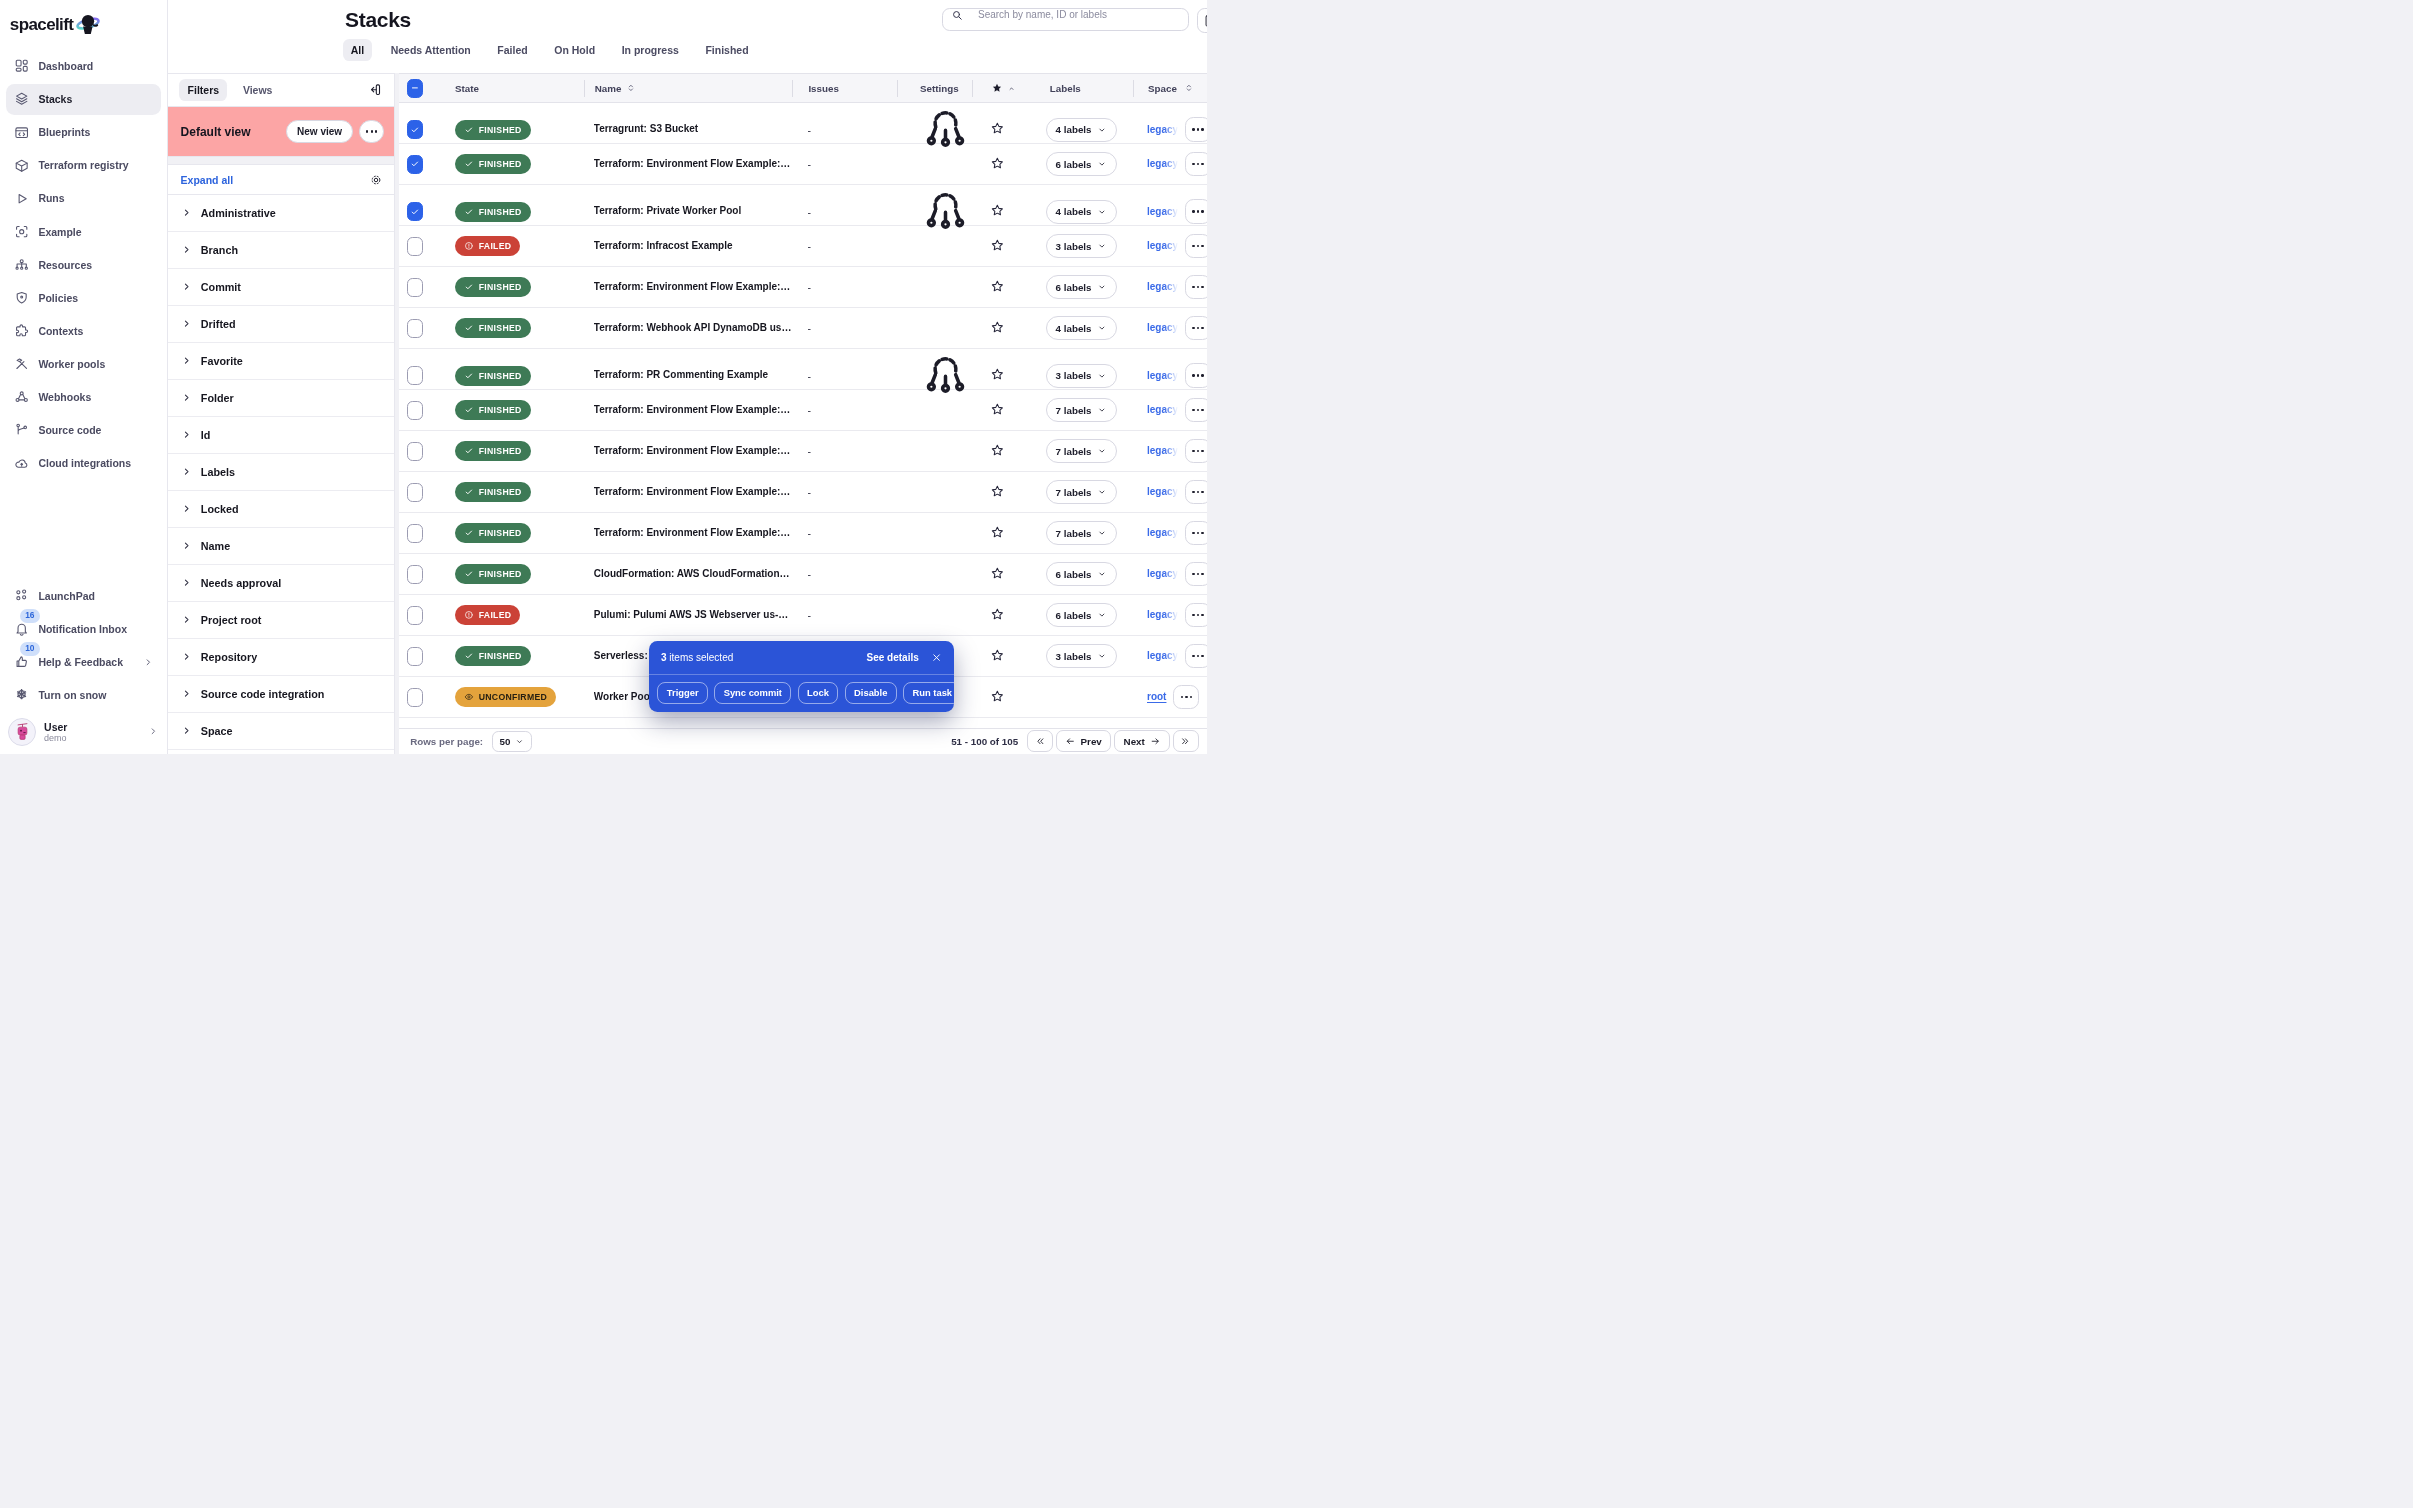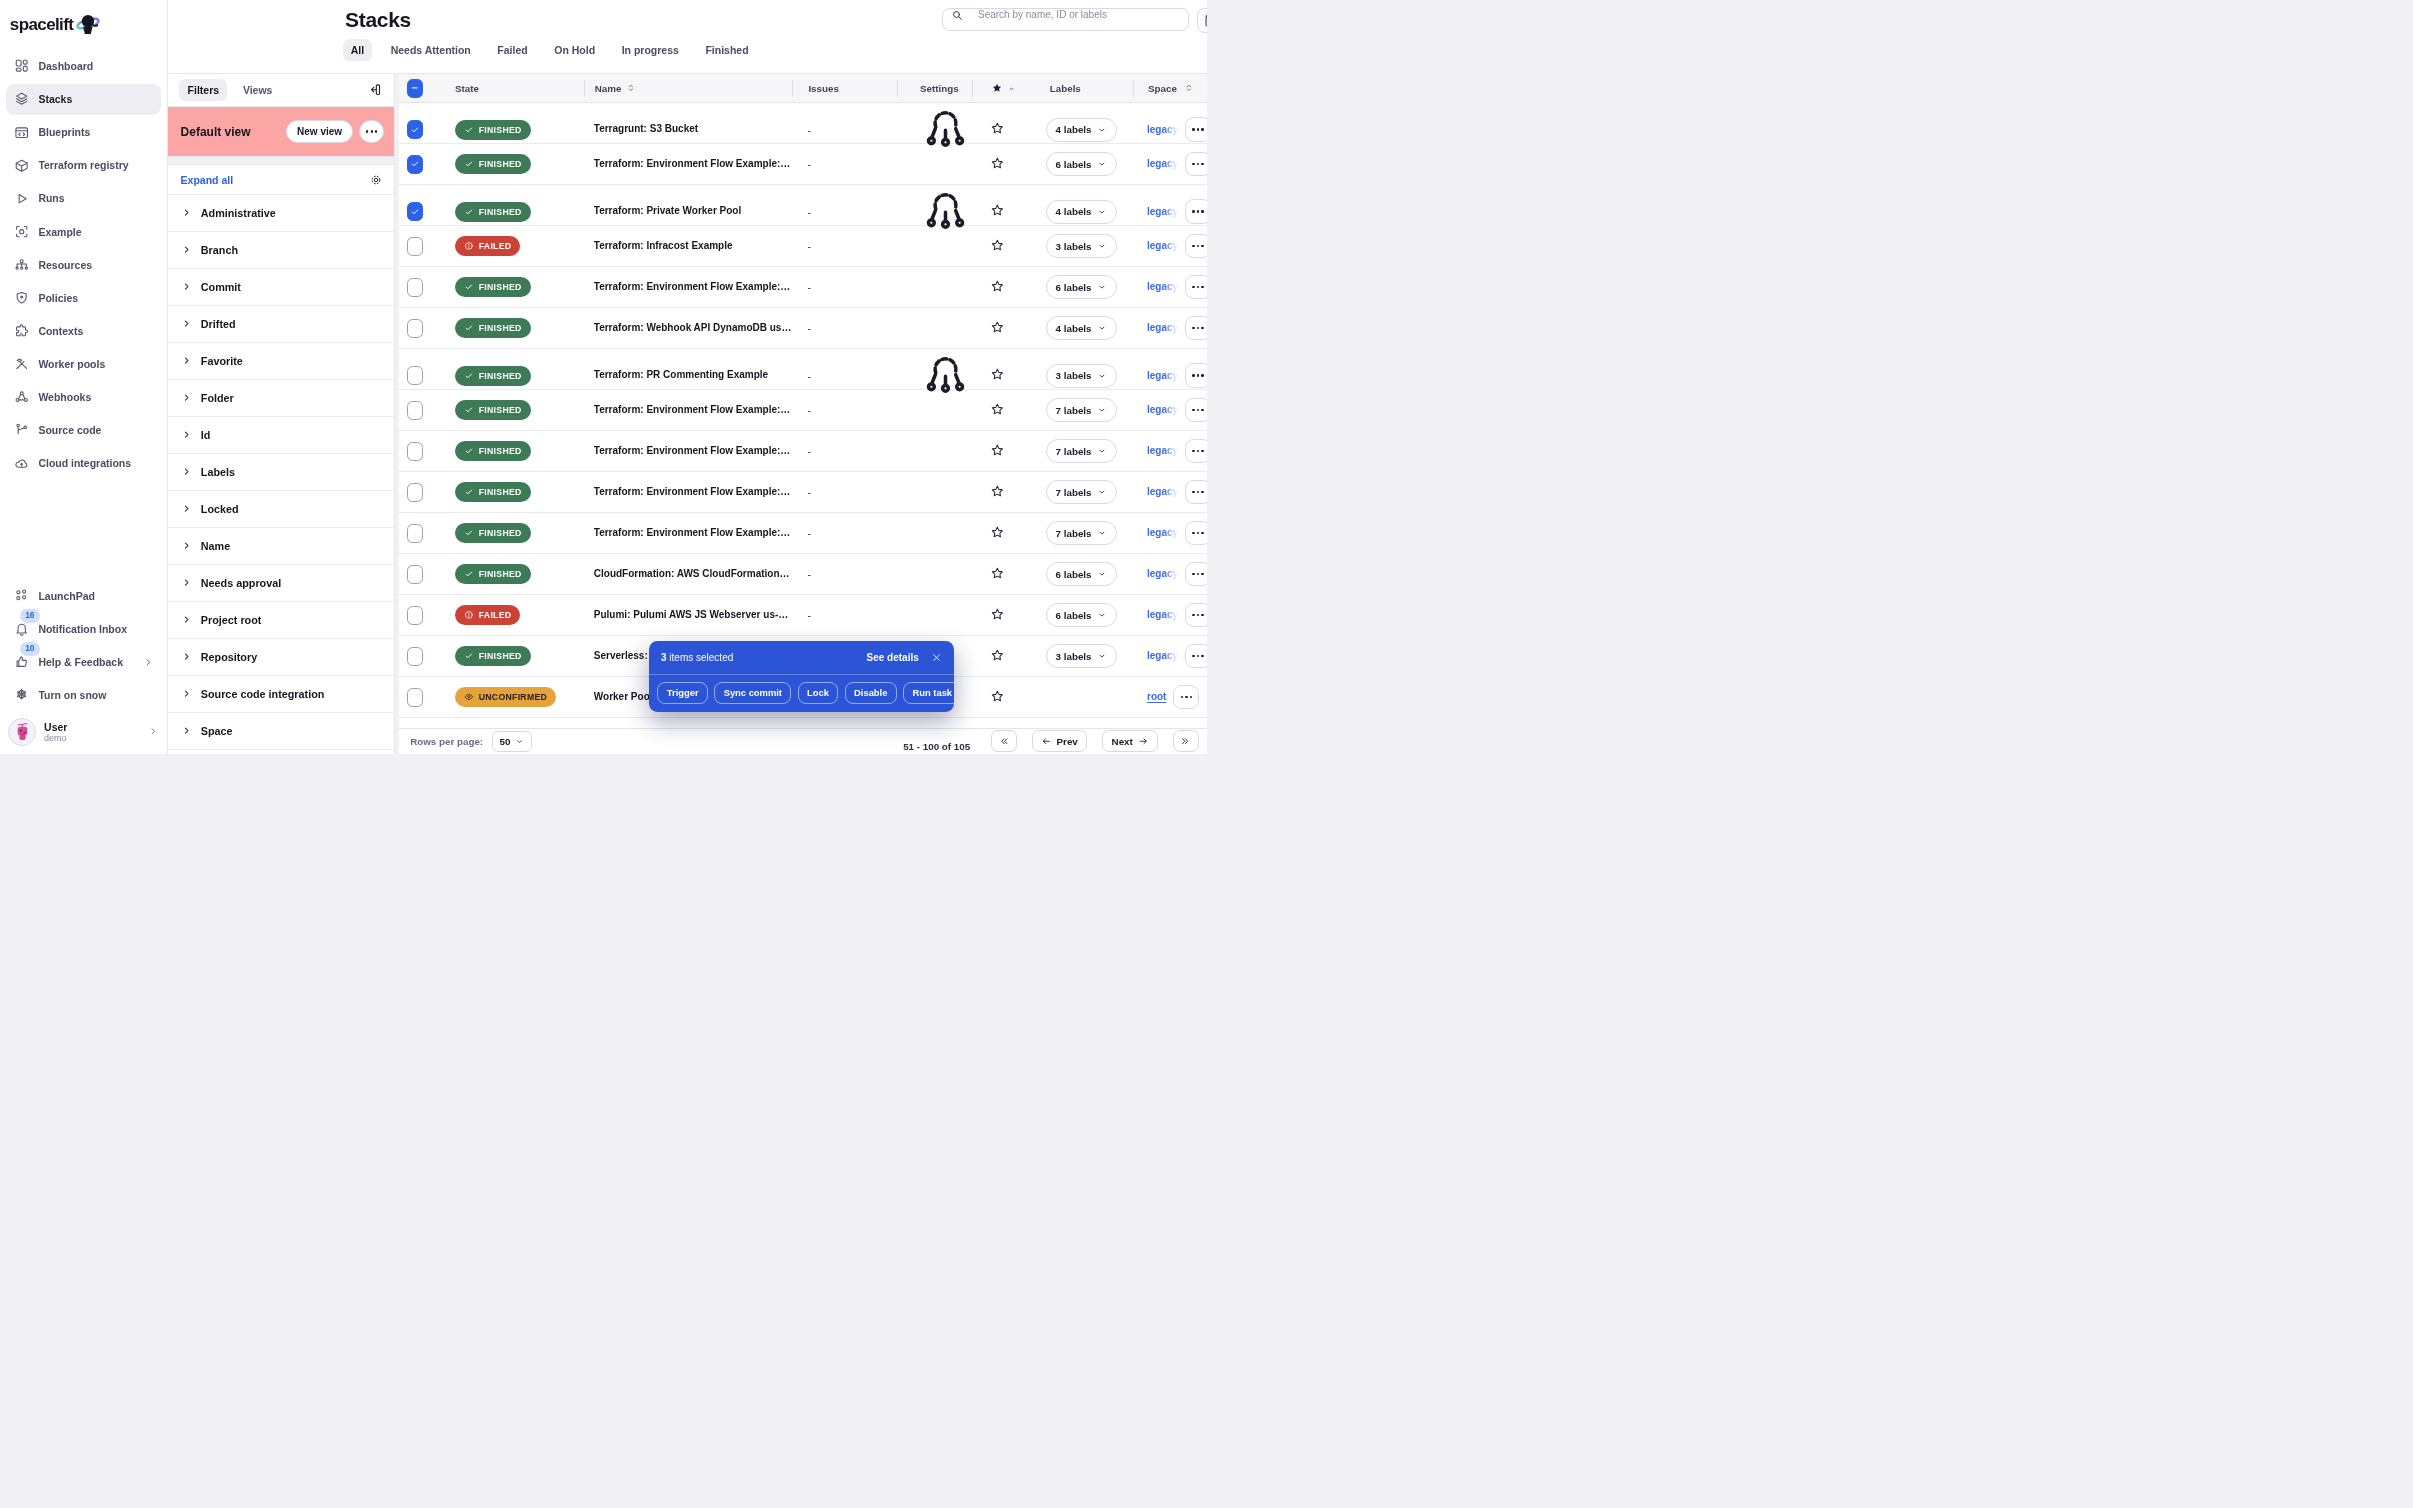--- a/index.html
+++ b/index.html
@@ -93,21 +93,21 @@
   .labels-btn{height:24px;border-radius:12px;border:0.7px solid #d8d8e2;background:#fff;display:inline-flex;align-items:center;gap:5.6px;padding:0 9px;font-family:inherit;font-size:9.8px;font-weight:700;color:#20202e;cursor:pointer;white-space:nowrap}
   .labels-btn svg{width:9.8px;height:9.8px}
   .space-link{font-size:10px;font-weight:600;color:#3a6ae8;text-decoration:underline;text-underline-offset:2.1px;white-space:nowrap;cursor:pointer}
   .space-link.fade{max-width:31px;overflow:hidden;-webkit-mask-image:linear-gradient(90deg,#000 55%,transparent 100%);mask-image:linear-gradient(90deg,#000 55%,transparent 100%)}
   .dots-btn{width:26px;height:24.4px;flex:none;border-radius:8.4px;border:0.7px solid #d8d8e2;background:#fff;display:flex;align-items:center;justify-content:center;gap:2.1px;cursor:pointer}
   
   .tfoot{height:26.5px;border-top:0.7px solid #e3e3ea;display:flex;align-items:center;gap:8.4px;padding:0 8.4px 0 11.2px;background:#fff}
   .rpp-label{font-size:9.8px;font-weight:600;color:#6a6a80}
   .rpp-select{height:21px;border:0.7px solid #d8d8e2;border-radius:6.3px;background:#fff;display:flex;align-items:center;gap:4.9px;padding:0 7px;font-size:9.8px;font-weight:700;color:#1b1b28;cursor:pointer}
   .rpp-select svg{width:9px;height:9px}
-  .pager{margin-left:auto;display:flex;align-items:flex-end;gap:15px}
+  .pager{margin-left:auto;display:flex;align-items:center;gap:3px}
   .range{font-size:9.8px;font-weight:600;color:#2f2f46;margin-right:5.6px}
   .pg-btn{height:21.6px;border:0.7px solid #d8d8e2;border-radius:7px;background:#fff;display:flex;align-items:center;gap:4.9px;padding:0 8.4px;font-family:inherit;font-size:9.8px;font-weight:700;color:#1b1b28;cursor:pointer}
   .pg-btn svg{width:10.5px;height:10.5px}
   .pg-btn.iconly{width:26px;justify-content:center;padding:0}
   
   .sel-popup{position:absolute;left:649px;top:641px;width:305px;border-radius:8.4px;background:#2b54d7;color:#fff;box-shadow:0 9.8px 25px rgba(20,30,80,.38);z-index:6;overflow:hidden}
   .sel-head{display:flex;align-items:center;height:34px;padding:0 12px;border-bottom:0.7px solid rgba(255,255,255,.28)}
   .sel-title{font-size:10px;font-weight:400}
   .sel-title b{font-weight:800}
   .see-details{margin-left:auto;font-size:10px;font-weight:700;cursor:pointer}

